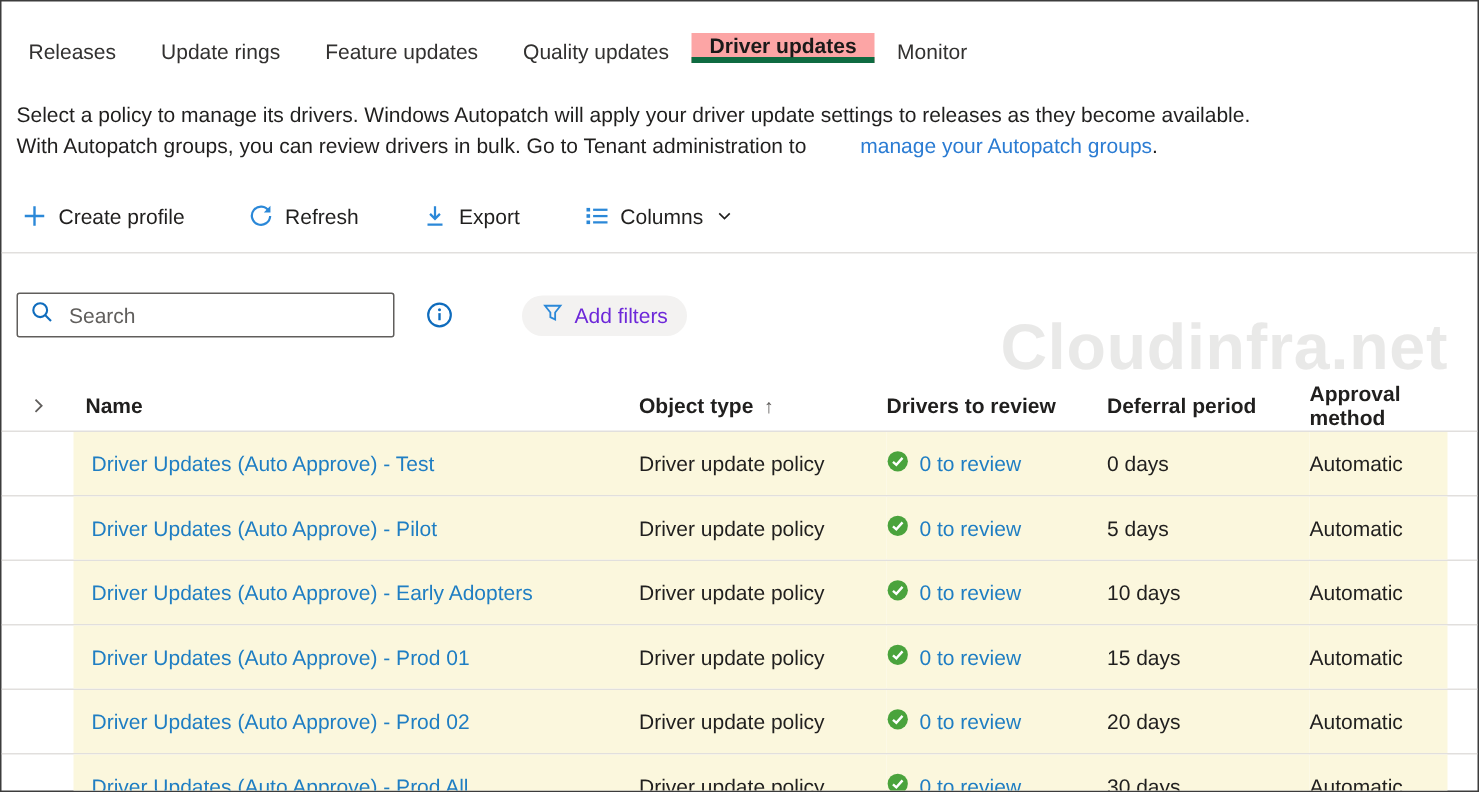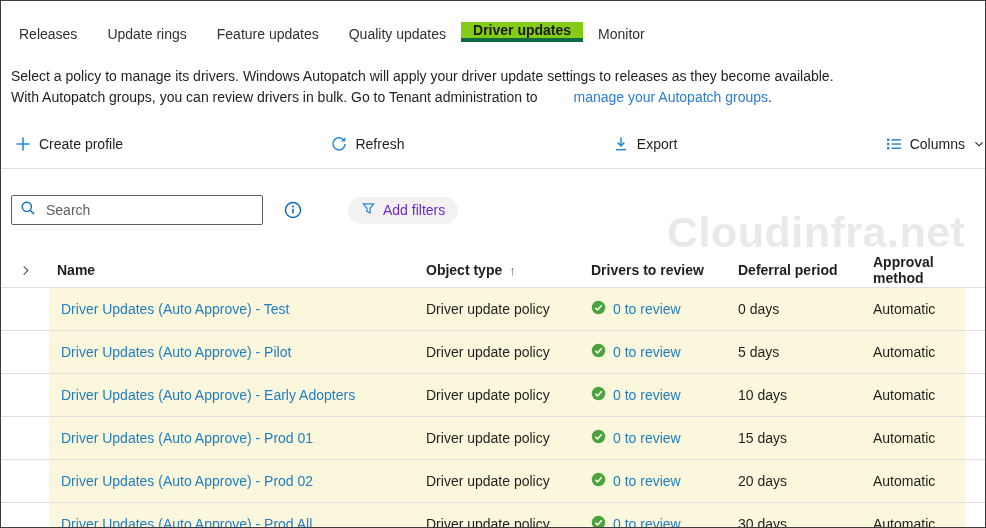--- a/index.html
+++ b/index.html
@@ -4,26 +4,26 @@
 <style>
   html,body{margin:0;padding:0;background:#fff;}
   .page{
     position:relative;width:984px;height:526px;overflow:hidden;background:#fff;
     border:1px solid #3c3c3c;font-family:"Liberation Sans",sans-serif;color:#201f1e;
   }
   
   .tabbar{display:flex;align-items:flex-end;height:41px;padding-left:18px;position:relative;z-index:2;}
   .tab{display:flex;align-items:center;padding:0 15px;font-size:14px;color:#323130;cursor:pointer;white-space:nowrap;}
   .tab:first-child{padding-left:0;}
-  .tab.active{background:#84cc16;border-bottom:4px solid #0e6b41;font-weight:700;color:#1b1a19;padding:0 12px;}
+  .tab.active{background:#fca5a5;border-bottom:4px solid #0e6b41;font-weight:700;color:#1b1a19;padding:0 12px;}
   
   .desc{margin:24px 18px 0 10px;font-size:14px;line-height:21px;color:#201f1e;position:relative;z-index:2;}
   .desc a{color:#2b7cd3;text-decoration:none;cursor:pointer;padding-left:32px;}
   
-  .toolbar{display:flex;align-items:center;gap:43px;margin:24px 0 0 14px;height:24px;position:relative;z-index:2;justify-content:space-between;}
+  .toolbar{display:flex;align-items:center;gap:43px;margin:24px 0 0 14px;height:24px;position:relative;z-index:2;}
   .tbtn{display:flex;align-items:center;gap:8px;font-size:14px;color:#201f1e;cursor:pointer;}
   .tbtn svg{display:block;}
   .divider{border:none;border-top:1px solid #e1dfdd;margin:12px 0 0 0;}
   
   .searchrow{display:flex;align-items:center;margin:26px 0 0 10px;position:relative;z-index:2;}
   .searchbox{display:flex;align-items:center;gap:8px;width:252px;height:30px;border:1px solid #605e5c;border-radius:2px;padding:0 8px;box-sizing:border-box;background:#fff;}
   .searchbox input{border:none;outline:none;flex:1;font-size:14px;font-family:"Liberation Sans",sans-serif;color:#201f1e;background:transparent;}
   .searchbox input::placeholder{color:#605e5c;}
   .infoicon{margin-left:21px;display:flex;cursor:pointer;}
   .pill{margin-left:46px;display:flex;align-items:center;gap:7px;height:27px;padding:0 13px;background:#f3f2f1;border-radius:14px;font-size:14px;color:#6d28d9;cursor:pointer;}

